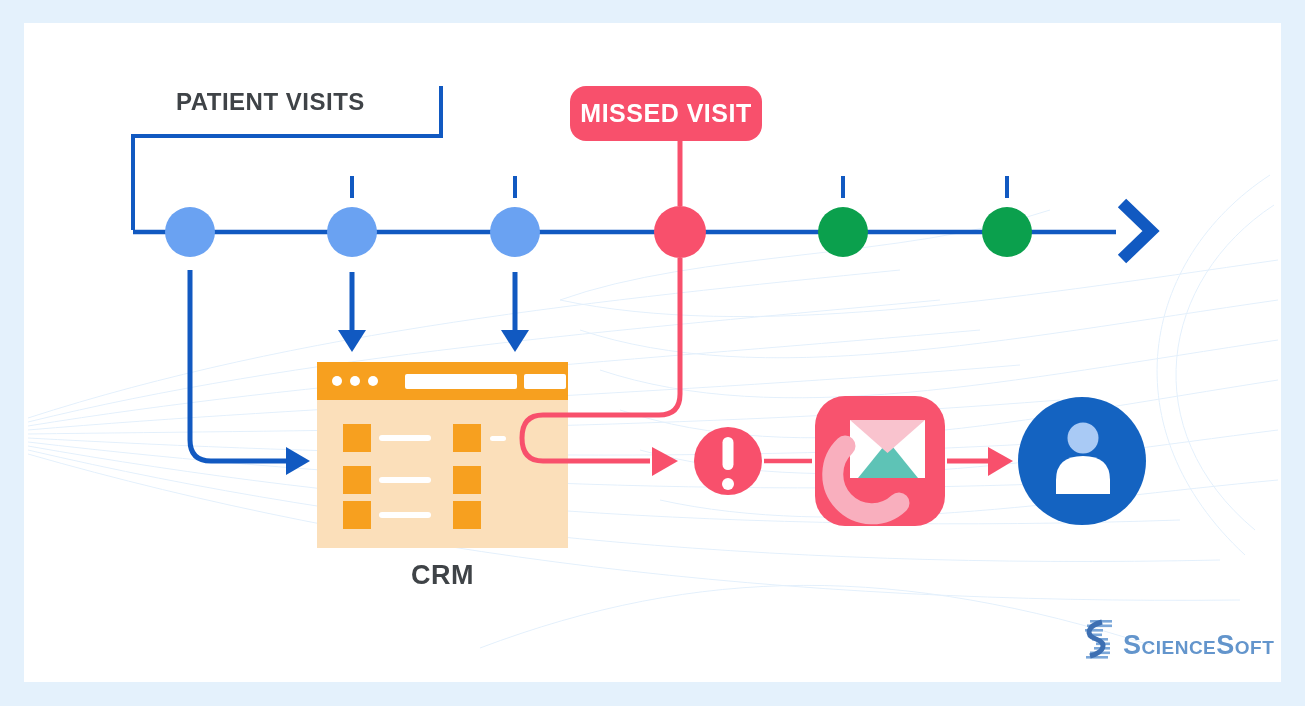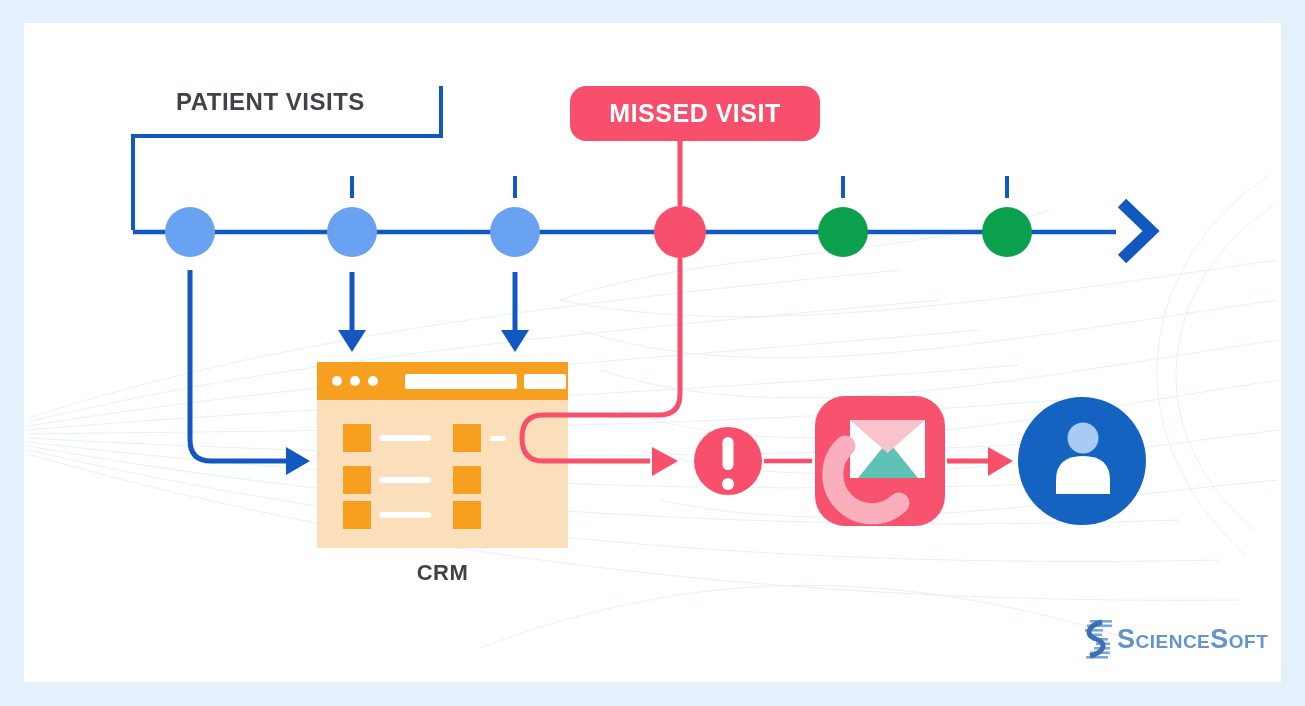--- a/index.html
+++ b/index.html
@@ -2,38 +2,38 @@
 <html><head>
 <meta charset="utf-8">
 <style>
   html,body{margin:0;padding:0;}
   body{font-family:"Liberation Sans",sans-serif;}
   .stage{position:relative;width:1305px;height:706px;background:#E4F1FC;overflow:hidden;}
   .card{position:absolute;left:24px;top:23px;width:1257px;height:659px;background:#FFFFFF;}
   svg.layer{position:absolute;left:0;top:0;width:1305px;height:706px;}
   .label{position:absolute;color:#3F4347;font-weight:bold;letter-spacing:.5px;}
   .pv-label{left:176px;top:88px;font-size:24px;}
-  .missed-badge{position:absolute;left:570px;top:86px;width:250px;height:55px;
+  .missed-badge{position:absolute;left:570px;top:86px;width:192px;height:55px;
     background:#F8506C;border-radius:16px;color:#fff;font-size:25px;font-weight:bold;
     letter-spacing:.5px;display:flex;align-items:center;justify-content:center;}
-  .crm-label{left:317px;top:560px;width:251px;text-align:center;font-size:22px;}
+  .crm-label{left:317px;top:560px;width:251px;text-align:center;font-size:27px;}
   .patient-label{left:1012px;top:546px;width:140px;text-align:center;font-size:25px;}
   
   .crm{position:absolute;left:317px;top:362px;width:251px;height:186px;}
   .crm-header{height:38px;background:#F7A01F;display:flex;align-items:center;padding-left:15px;box-sizing:border-box;}
   .crm-dot{width:10px;height:10px;border-radius:50%;background:#fff;margin-right:8px;}
   .crm-bar-long{width:112px;height:15px;background:#fff;border-radius:2px;margin-left:19px;}
   .crm-bar-short{width:42px;height:15px;background:#fff;border-radius:2px;margin-left:7px;}
   .crm-body{position:relative;height:148px;background:#FBDFBA;}
   .crm-row{position:absolute;left:0;width:100%;height:28px;}
   .sq{position:absolute;top:0;width:28px;height:28px;background:#F7A01F;}
   .crm-line{position:absolute;top:11px;width:52px;height:6px;background:#fff;border-radius:3px;}
   .crm-dash{position:absolute;top:12px;width:16px;height:5px;background:#fff;border-radius:2.5px;}
   
-  .brand{position:absolute;left:1082px;top:619px;display:flex;align-items:center;gap:1px;}
+  .brand{position:absolute;left:1082px;top:619px;display:flex;align-items:flex-end;gap:7px;}
   .brand-text{font-variant:small-caps;font-weight:bold;font-size:27px;color:#6395CC;letter-spacing:.5px;line-height:1;}
 </style>
 </head>
 <body>
 
 <div class="stage">
   <div class="card"></div>
 
   <svg class="layer" viewBox="0 0 1305 706">
     <g fill="none" stroke="#D5E8FA" stroke-width="1" opacity="0.65">

